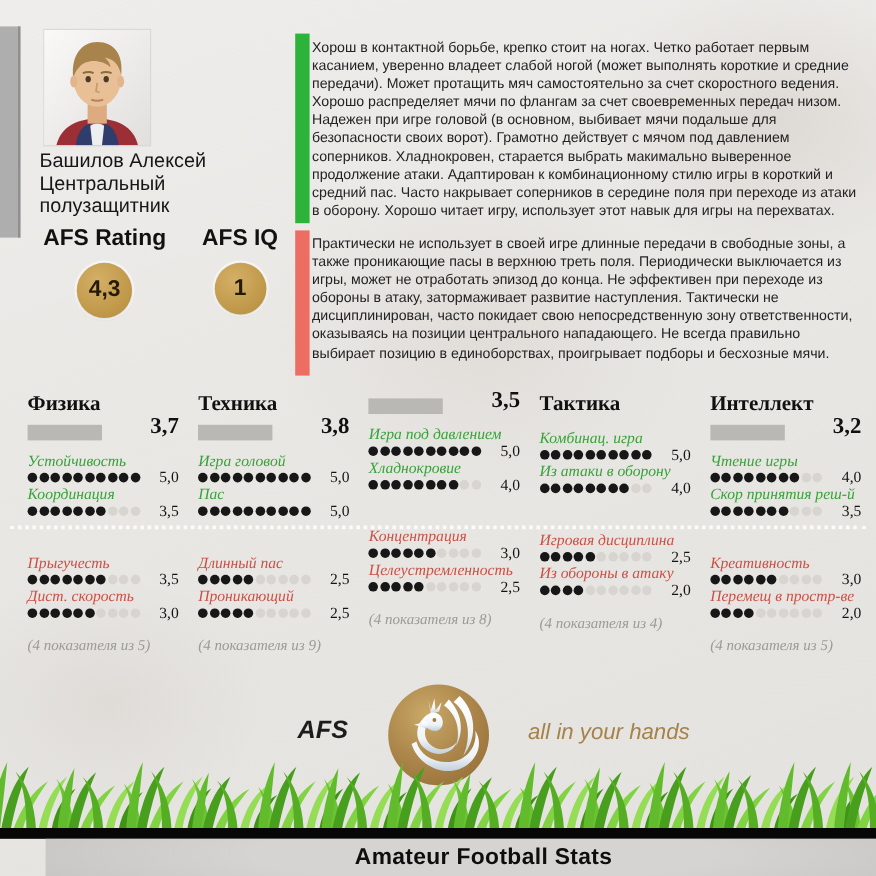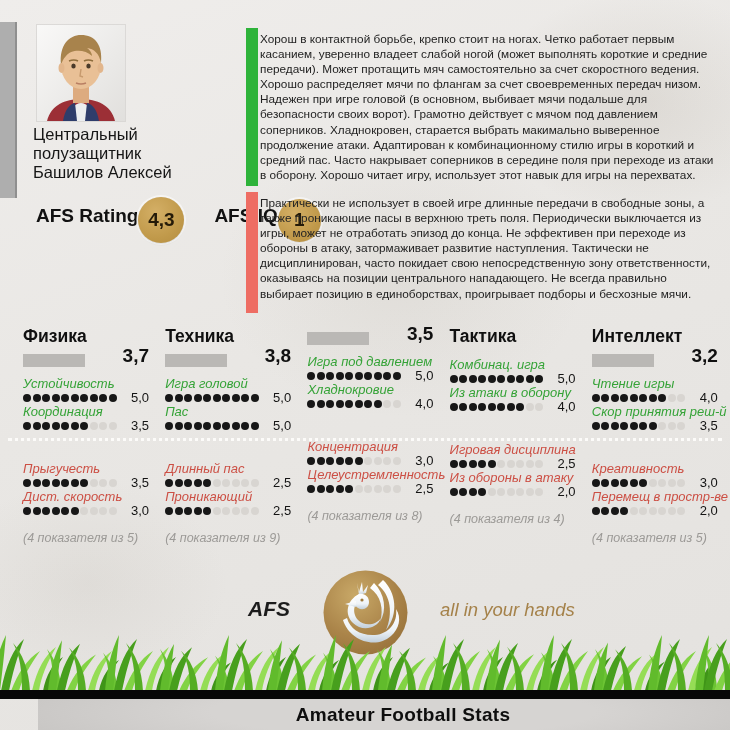--- a/index.html
+++ b/index.html
@@ -14,37 +14,37 @@
   }
   
   .left-strip{position:absolute;left:0;top:22px;width:15px;height:176px;background:#aeaeae;border-right:2px solid #8f8f8f;}
   
   .photo{position:absolute;left:37px;top:25px;width:88px;height:96px;box-shadow:0 0 0 1px rgba(0,0,0,.08);}
   .photo svg{display:block;}
   
   .player-id{position:absolute;left:33px;top:125px;width:185px;font-size:16.5px;line-height:19px;color:#161616;}
   
   .ratings{position:absolute;left:36px;top:188px;display:flex;gap:30px;}
-  .rating-block{display:flex;flex-direction:row;align-items:center;}
+  .rating-block{display:flex;flex-direction:column;align-items:center;}
   .rating-label{font-size:19px;font-weight:bold;color:#111;white-space:nowrap;}
   .rating-circle{margin-top:9px;width:46px;height:46px;border-radius:50%;
     background:radial-gradient(circle at 38% 32%,#d4af66,#c19a4b 60%,#b38c3f 100%);
     box-shadow:0 0 0 2px rgba(255,255,255,.55), 0 1px 2px rgba(0,0,0,.25);
     display:flex;align-items:center;justify-content:center;
     font-size:19px;font-weight:bold;color:#241a08;}
   .rating-circle.small{width:43px;height:43px;}
   
   .accent-bar{position:absolute;width:12px;}
   .accent-bar.green{left:246px;top:28px;height:158px;background:#2eb33a;}
   .accent-bar.red{left:246px;top:192px;height:121px;background:#ee6d63;}
   .para{position:absolute;left:260px;width:458px;font-size:11.8px;line-height:15.1px;color:#232323;text-align:left;}
   .para.p1{top:32px;}
   .para.p2{top:196px;}
   
-  .stats{position:absolute;left:23px;top:326px;width:696px;display:grid;grid-template-columns:repeat(5,1fr);column-gap:15px;}
+  .stats{position:absolute;left:23px;top:326px;width:696px;display:grid;grid-template-columns:repeat(5,1fr);column-gap:15px;font-family:Liberation Serif, serif;}
   .cat-name{font-size:17.5px;font-weight:bold;color:#101010;height:22px;}
   .bar-row{display:flex;justify-content:space-between;align-items:flex-end;width:126px;height:19px;}
   .cat-bar{width:62px;height:13px;background:#bab8b5;}
   .cat-value{font-size:19px;font-weight:bold;color:#101010;}
   .stat-block{margin-top:9px;}
   .stat-block.neg{margin-top:29px;}
   .stat{width:126px;}
   .stat-label{font-style:italic;font-size:13px;line-height:15px;white-space:nowrap;}
   .stat.green .stat-label{color:#35a337;}
   .stat.red .stat-label{color:#cc4f44;}
@@ -104,22 +104,22 @@
 
       <path d="M44 44 L43 51 L46 52" stroke="#c79a6e" stroke-width="1.4" fill="none"></path>
       <path d="M39 58 Q44 60 49 58" stroke="#b97f63" stroke-width="1.6" fill="none"></path>
 
       <ellipse cx="24.5" cy="43" rx="3" ry="5" fill="#e2b68c"></ellipse>
       <ellipse cx="63.5" cy="43" rx="3" ry="5" fill="#e2b68c"></ellipse>
     </svg>
   </div>
 
   <div class="player-id">
+    <div>Башилов Алексей</div>
     <div>Центральный полузащитник</div>
-    <div>Башилов Алексей</div>
   </div>
 
   <div class="ratings">
     <div class="rating-block">
       <div class="rating-label">AFS Rating</div>
       <div class="rating-circle">4,3</div>
     </div>
     <div class="rating-block">
       <div class="rating-label">AFS IQ</div>
       <div class="rating-circle small">1</div>

